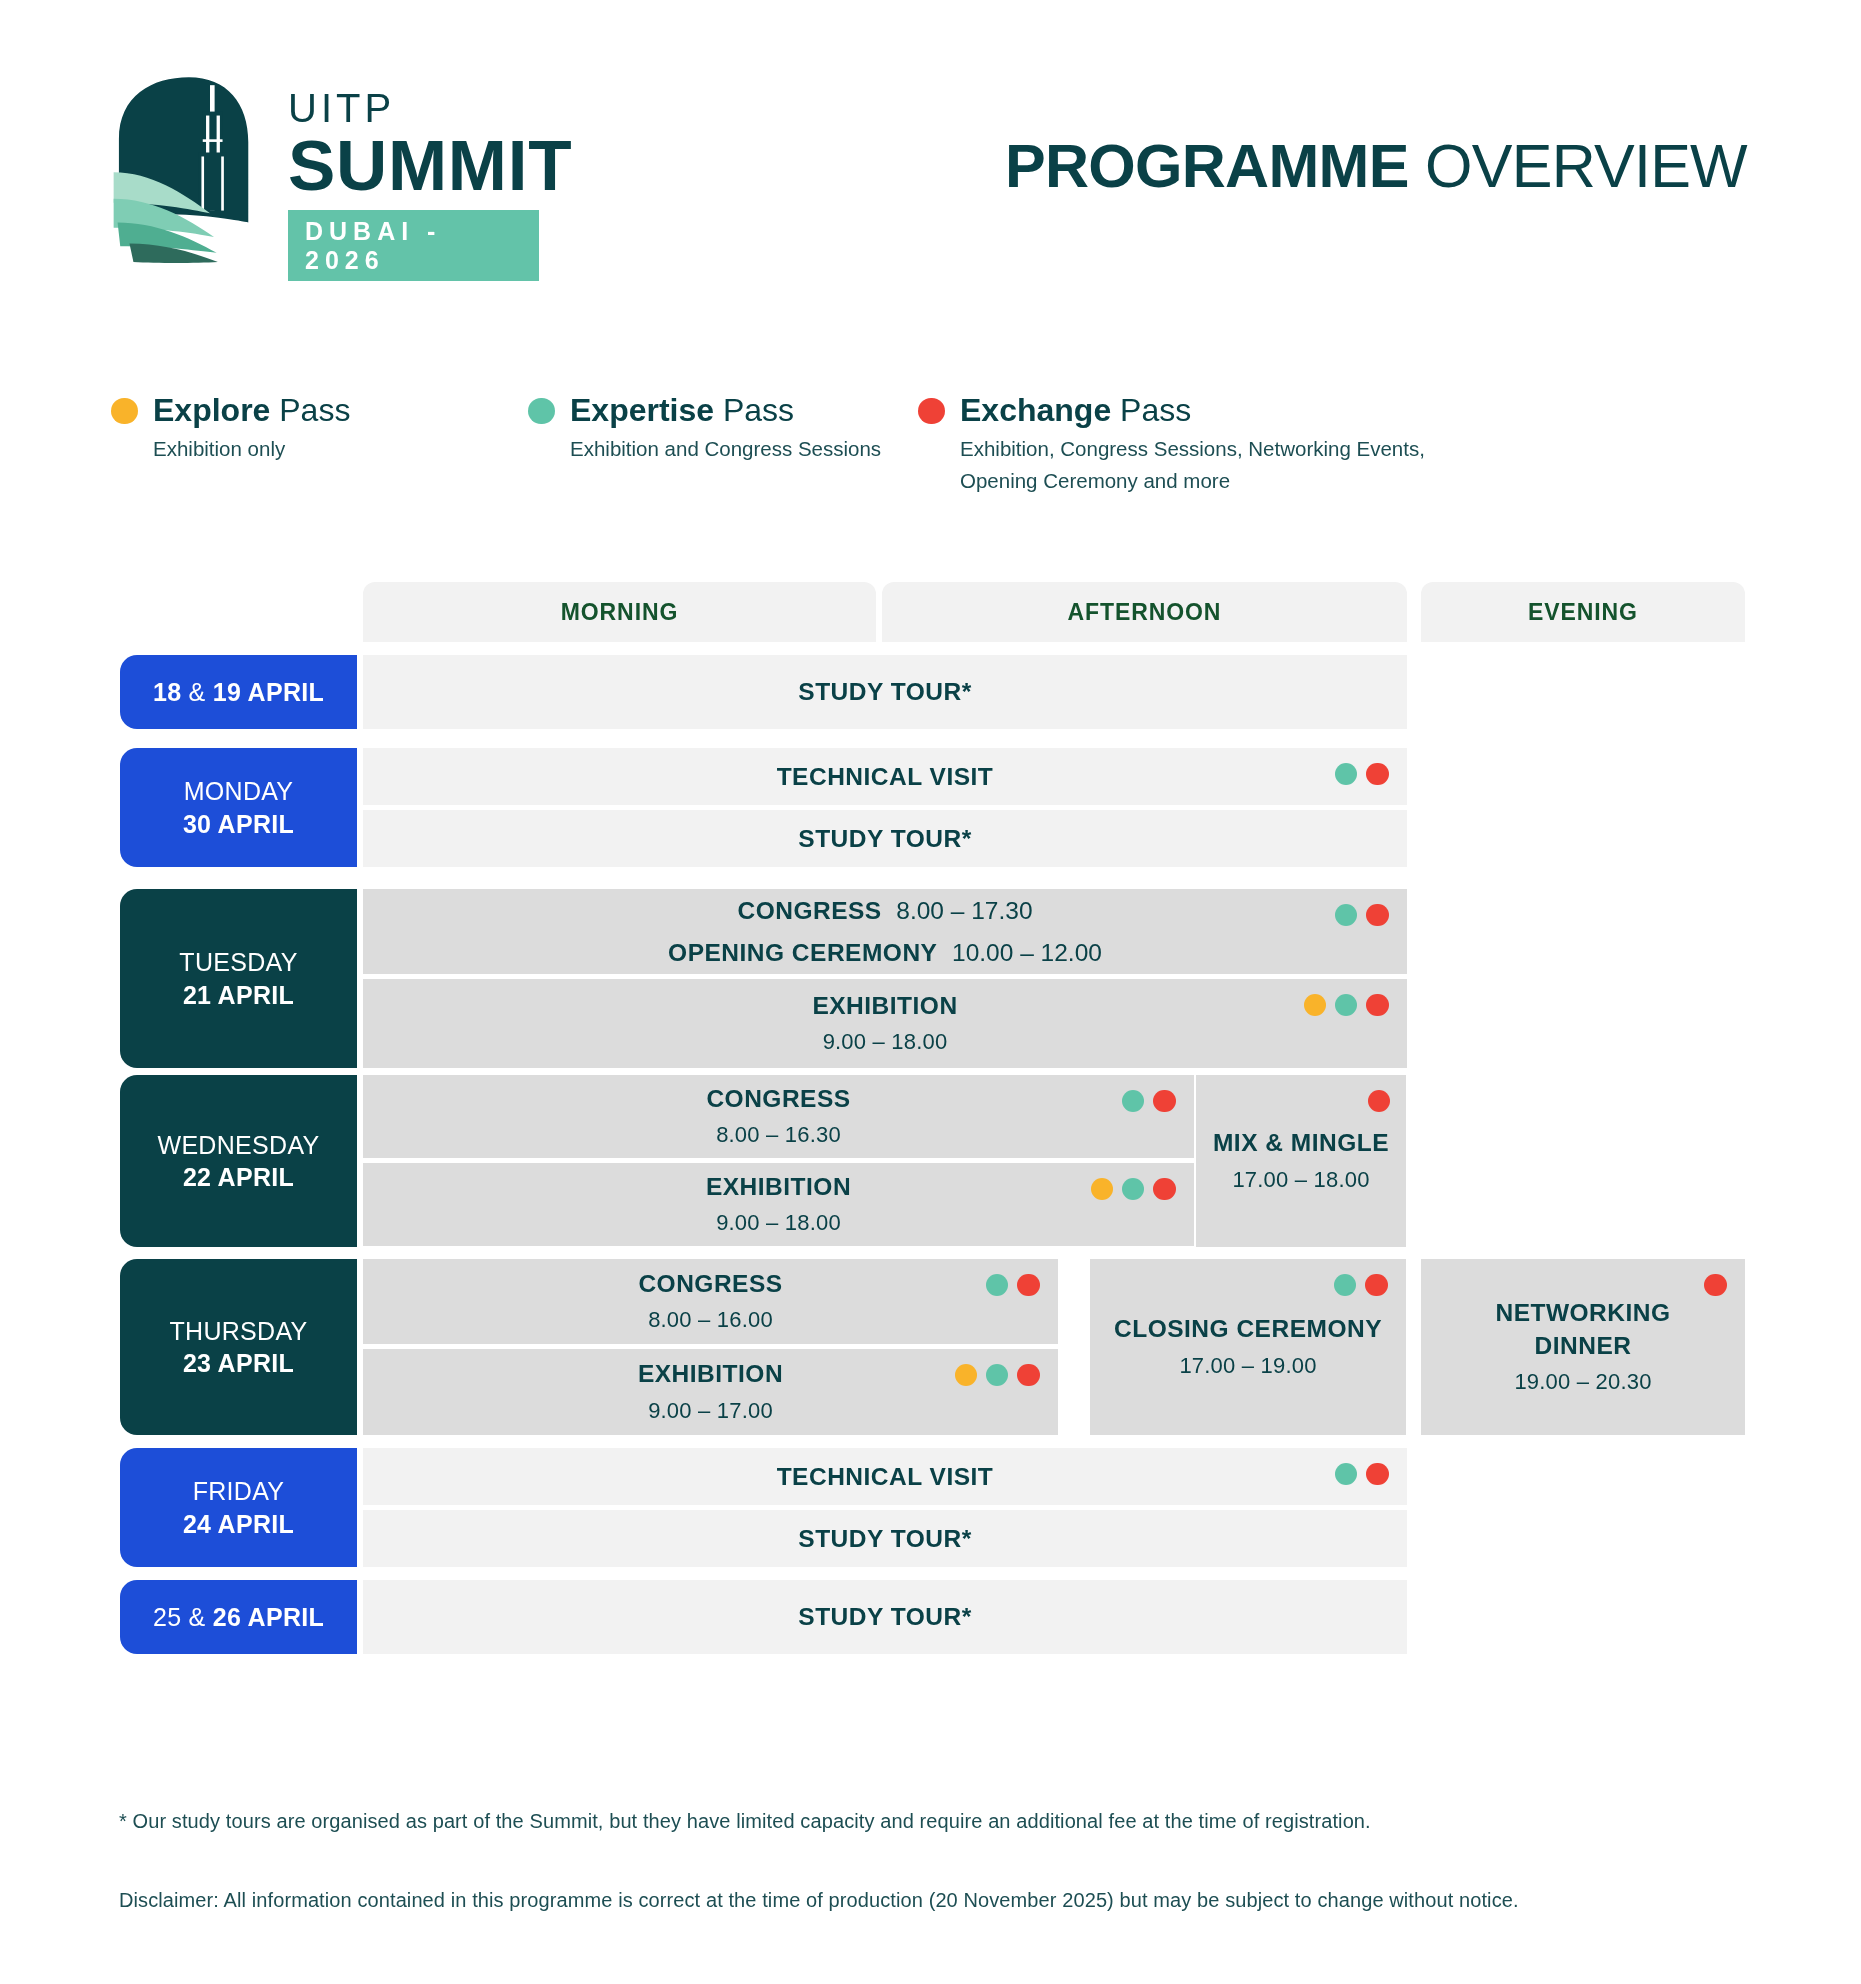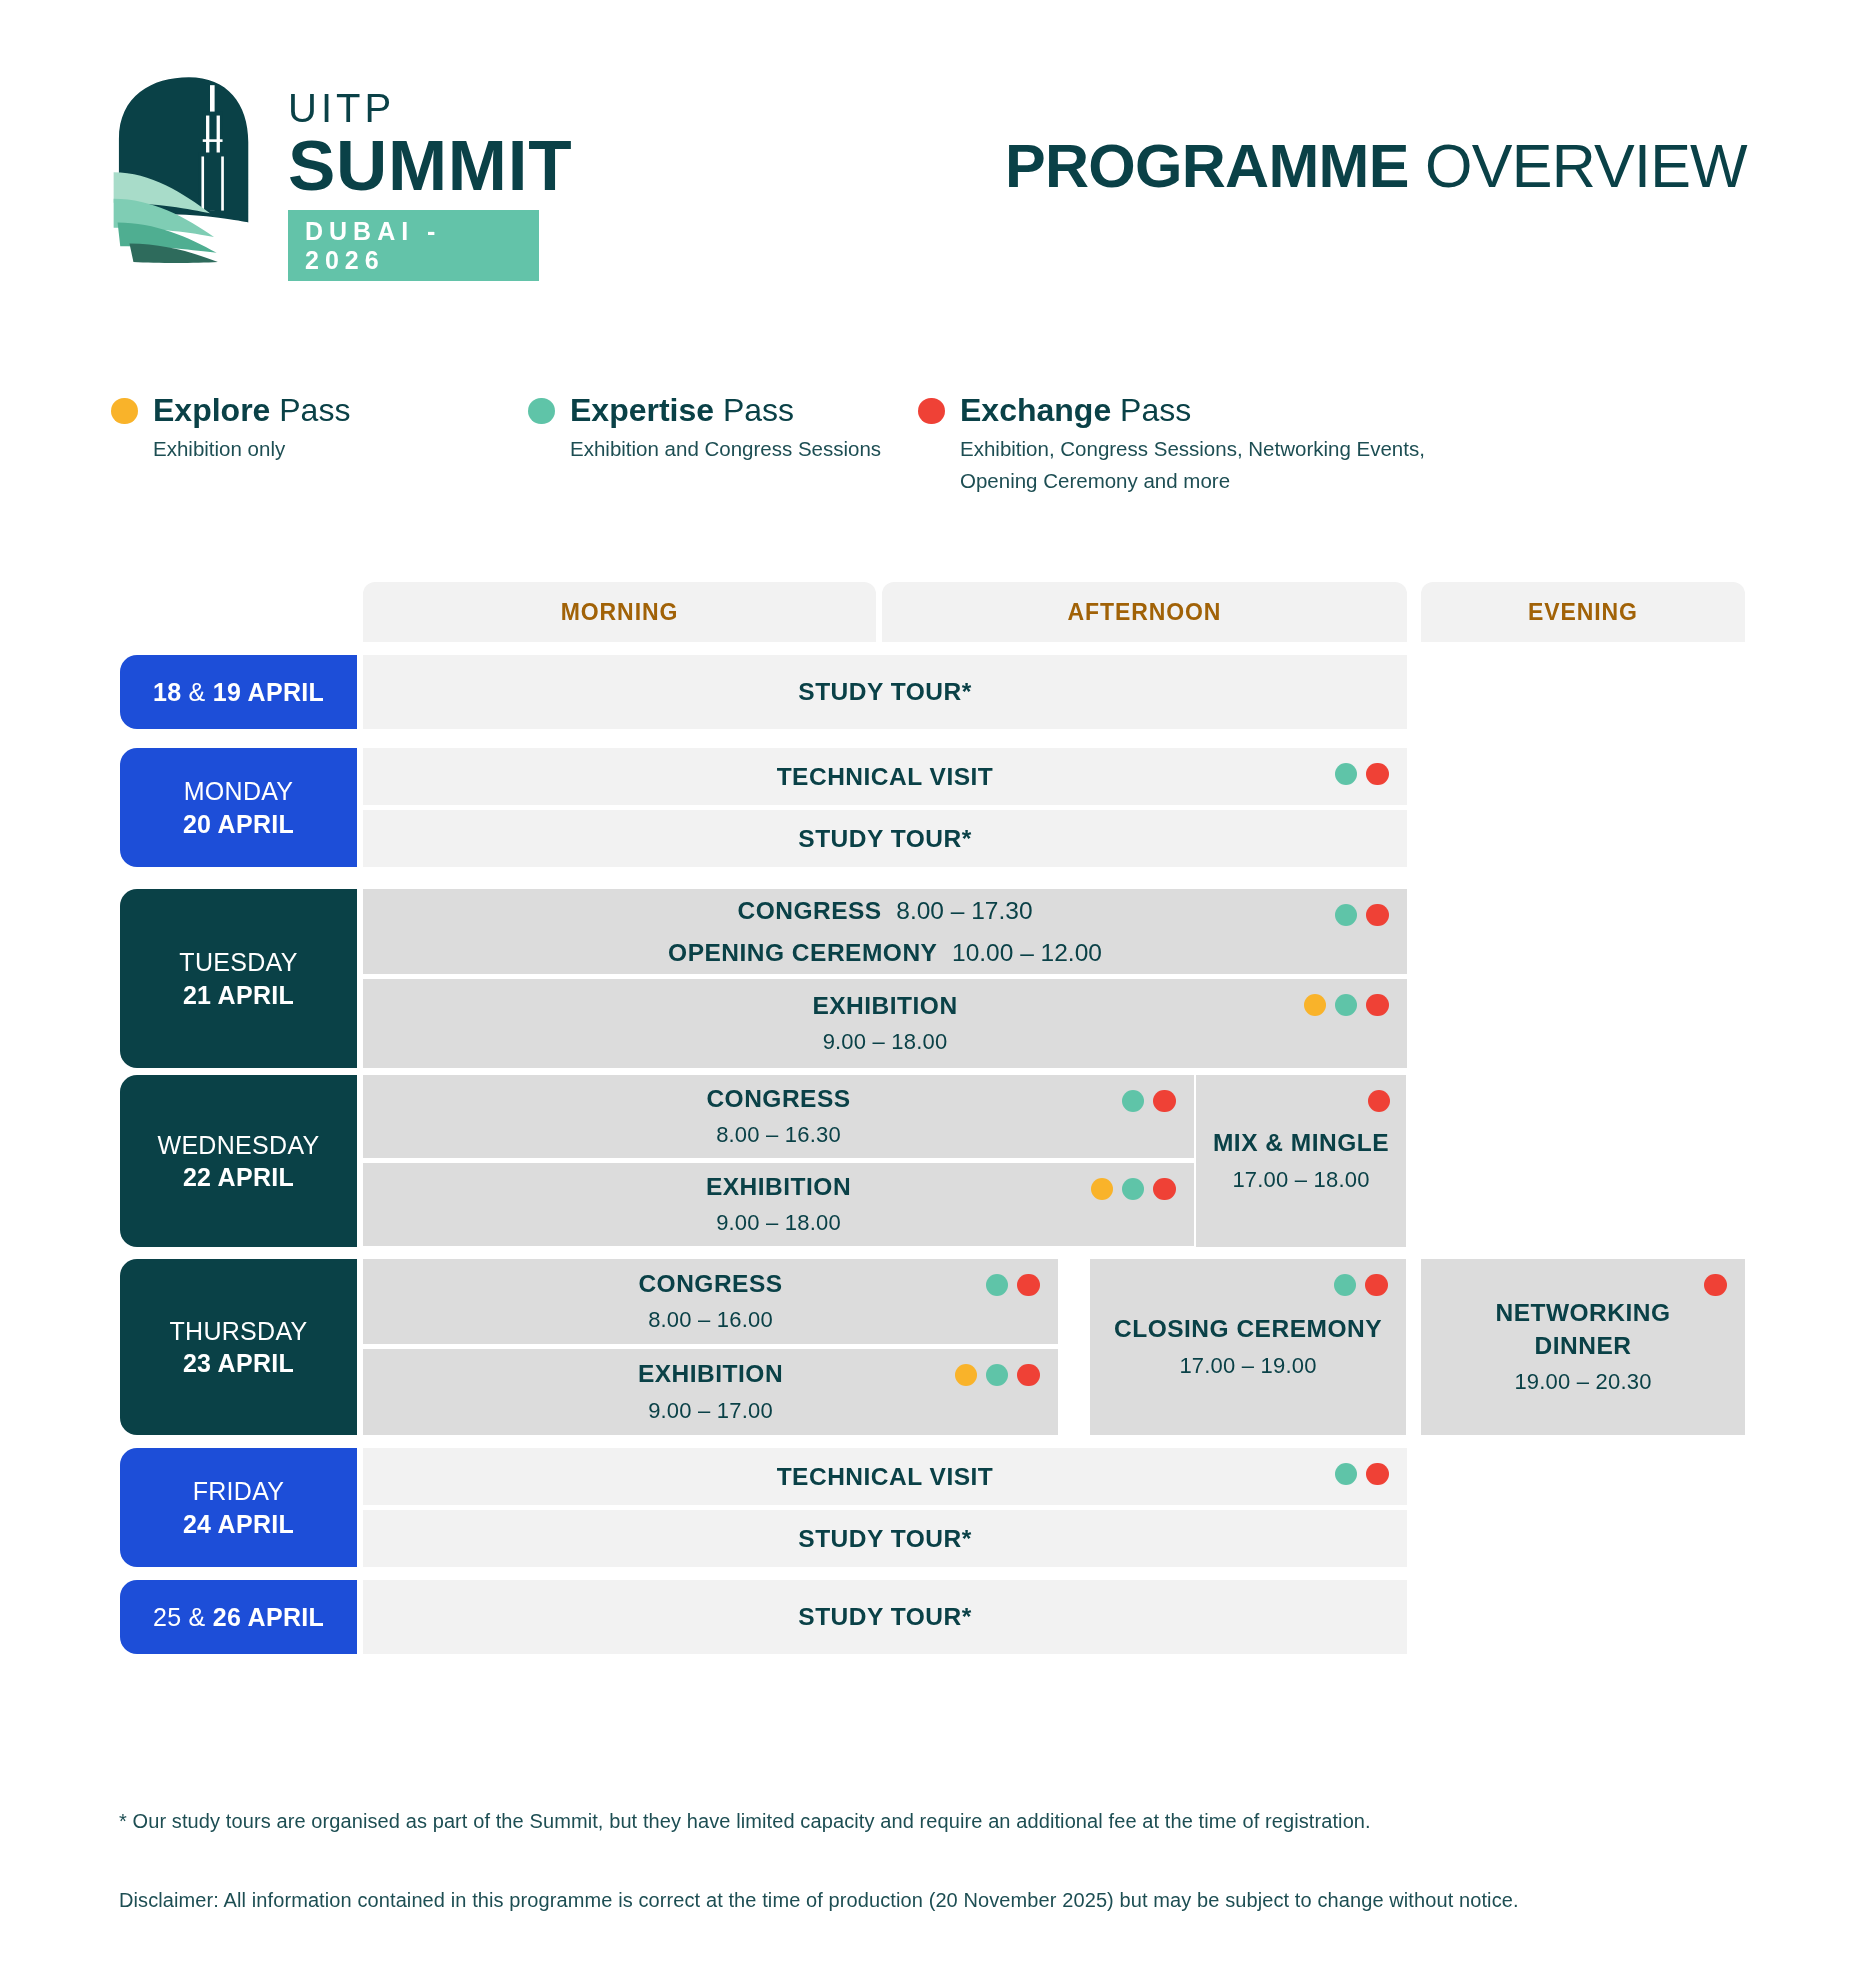--- a/index.html
+++ b/index.html
@@ -35,21 +35,21 @@
   .leg-sub{margin-left:42px;font-size:20.5px;font-weight:400;line-height:1.52;color:#1D4E53;}
   #leg0{left:0;}
   #leg1{left:417px;}
   #leg2{left:807px;}
 
   
   .grid{position:absolute;left:0;top:0;width:1861px;height:1985px;}
   .cell{position:absolute;box-sizing:border-box;}
 
   .hdr{background:#F2F2F2;border-radius:12px 12px 0 0;display:flex;align-items:center;justify-content:center;}
-  .hdr span{font-size:23px;font-weight:700;letter-spacing:0.9px;color:#a16207;}
+  .hdr span{font-size:23px;font-weight:700;letter-spacing:0.9px;color:#14532d;}
 
   .daycell{border-radius:17px 0 0 17px;display:flex;flex-direction:column;
            align-items:center;justify-content:center;text-align:center;}
   .daycell.grey{background:#1d4ed8;}
   .daycell.teal{background:#0A4147;}
   .day-l1{font-size:25px;font-weight:400;color:#ffffff;line-height:1.3;letter-spacing:0.3px;}
   .day-l2{font-size:25px;font-weight:700;color:#ffffff;line-height:1.3;letter-spacing:0.3px;}
   .day-one{font-size:25px;color:#ffffff;line-height:1.3;letter-spacing:0.3px;}
   .day-one b{font-weight:700;}
   .day-one i{font-style:normal;font-weight:300;}
@@ -138,21 +138,21 @@
         <span>EVENING</span>
       </div>
       <div class="cell daycell grey" style="left: 120px; top: 655px; width: 237px; height: 74px;">
         <div class="day-one"><b>18</b> <i>&amp;</i> <b>19 APRIL</b></div>
       </div>
       <div class="cell ev light" style="left: 363px; top: 655px; width: 1044px; height: 74px;">
         <div class="ev-title">STUDY TOUR*</div>
       </div>
       <div class="cell daycell grey" style="left: 120px; top: 748px; width: 237px; height: 119px;">
         <div class="day-l1">MONDAY</div>
-        <div class="day-l2">20 APRIL</div>
+        <div class="day-l2">30 APRIL</div>
       </div>
       <div class="cell ev light" style="left: 363px; top: 748px; width: 1044px; height: 57px; position: absolute;">
         <div class="ev-title">TECHNICAL VISIT</div>
         <div class="dots" style="right: 18.5px; top: 14.6px;">
           <span class="dot" style="background: rgb(95, 196, 168);"></span>
           <span class="dot" style="background: rgb(239, 65, 54);"></span>
         </div>
       </div>
       <div class="cell ev light" style="left: 363px; top: 810px; width: 1044px; height: 57px;">
         <div class="ev-title">STUDY TOUR*</div>

